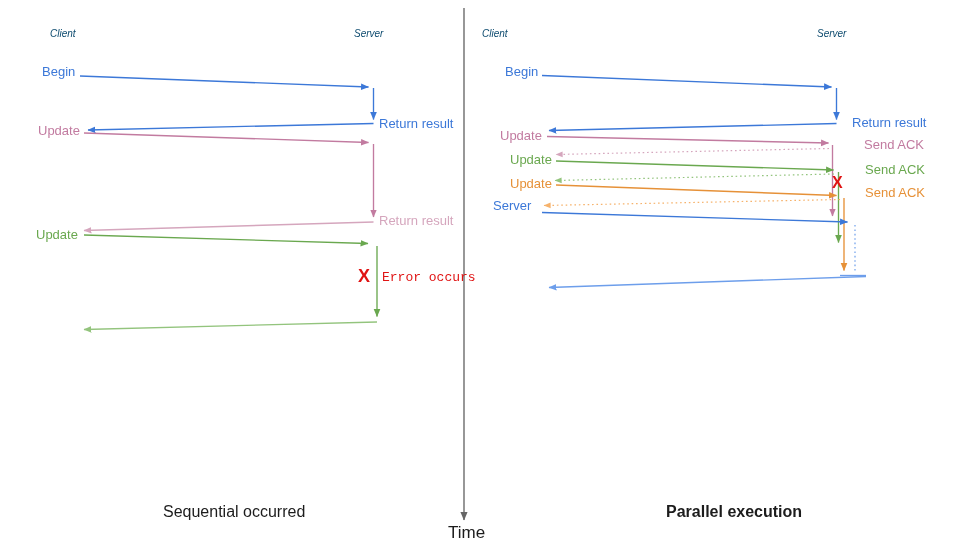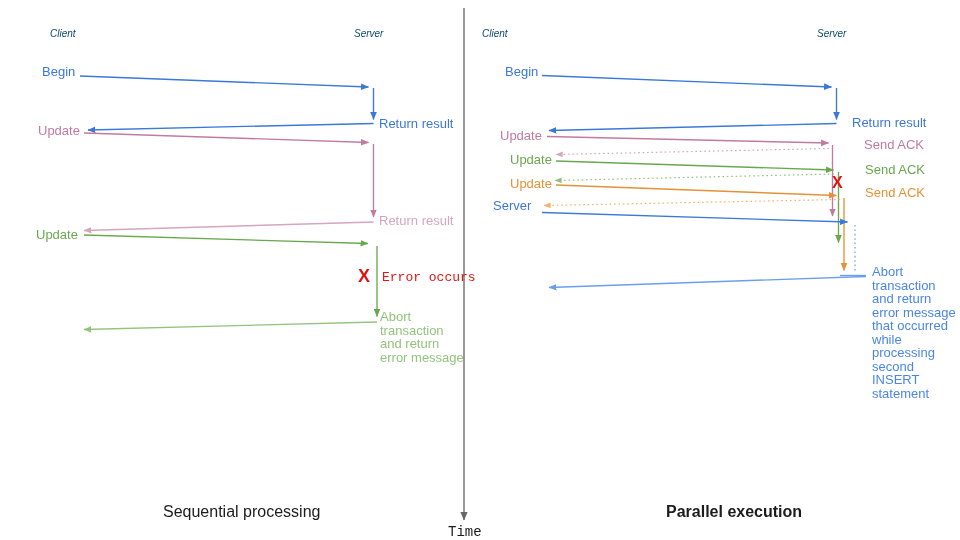--- a/index.html
+++ b/index.html
@@ -5,21 +5,21 @@
   html,body{margin:0;padding:0;background:#ffffff;}
   .stage{
     position:relative;width:960px;height:540px;background:#ffffff;overflow:hidden;
     font-family:"Liberation Sans",sans-serif;
   }
   svg.wires{position:absolute;left:0;top:0;width:960px;height:540px;}
 
   .lbl{position:absolute;font-size:13px;line-height:13px;white-space:nowrap;}
   .header{font-style:italic;font-size:10px;color:#0c4a6e;}
   .caption{font-size:16px;color:#1c1c1c;}
-  .timelbl{font-size:14px;color:#1c1c1c;font-family:Liberation Mono, monospace;}
+  .timelbl{font-size:17px;color:#1c1c1c;}
   .wrap{white-space:normal;width:88px;line-height:13.5px;}
   .xmark{font-weight:bold;color:var(--c-red,#e01414);font-size:18px;line-height:16px;}
   .xmark.small{font-size:16px;}
 
   .c-blue{color:var(--c-blue,#3c78d8);}
   .c-blue_abort{color:var(--c-blue_abort,#4a86e8);}
   .c-pink{color:var(--c-pink,#c27ba0);}
   .c-pink_light{color:var(--c-pink_light,#cd8fb0);}
   .c-green{color:var(--c-green,#6aa84f);}
   .c-green_light{color:var(--c-green_light,#93c47d);}
@@ -128,42 +128,40 @@
   <span class="lbl c-blue" style="left:379px;top:117px;">Return result</span>
 
   <span class="lbl c-pink" style="left:38px;top:124px;">Update</span>
   <span class="lbl c-pink_light" style="left:379px;top:214px;">Return result</span>
 
   <span class="lbl c-green" style="left:36px;top:228px;">Update</span>
 
   <span class="lbl xmark" style="left:358px;top:268px;">X</span>
   <span class="lbl c-red" style="left:382px;top:271px;">Error occurs</span>
 
-  <span class="lbl wrap c-green_light" style="left:380px;top:310px;">Abort transaction and return error message</span>
 
-  <span class="lbl caption" style="left:163px;top:505px;">Sequential processing</span>
+  <span class="lbl caption" style="left:163px;top:505px;">Sequential occurred</span>
 
   <span class="lbl header" style="left:482px;top:27px;">Client</span>
   <span class="lbl header" style="left:817px;top:27px;">Server</span>
 
   <span class="lbl c-blue" style="left:505px;top:65px;">Begin</span>
   <span class="lbl c-blue" style="left:852px;top:116px;">Return result</span>
 
   <span class="lbl c-pink" style="left:500px;top:129px;">Update</span>
   <span class="lbl c-pink" style="left:864px;top:138px;">Send ACK</span>
 
   <span class="lbl c-green" style="left:510px;top:153px;">Update</span>
   <span class="lbl c-green" style="left:865px;top:163px;">Send ACK</span>
 
   <span class="lbl c-orange" style="left:510px;top:177px;">Update</span>
   <span class="lbl c-orange" style="left:865px;top:186px;">Send ACK</span>
 
   <span class="lbl c-blue" style="left:493px;top:199px;">Server</span>
 
   <span class="lbl xmark small" style="left:832px;top:175px;">X</span>
 
-  <span class="lbl wrap c-blue_abort" style="left:872px;top:265px;">Abort transaction and return error message that occurred while processing second INSERT statement</span>
 
   <span class="lbl caption" style="left:666px;top:505px;font-weight:bold;">Parallel execution</span>
 
   <span class="lbl timelbl" style="left:448px;top:526px;">Time</span>
 
 </div>
 
 </body></html>

